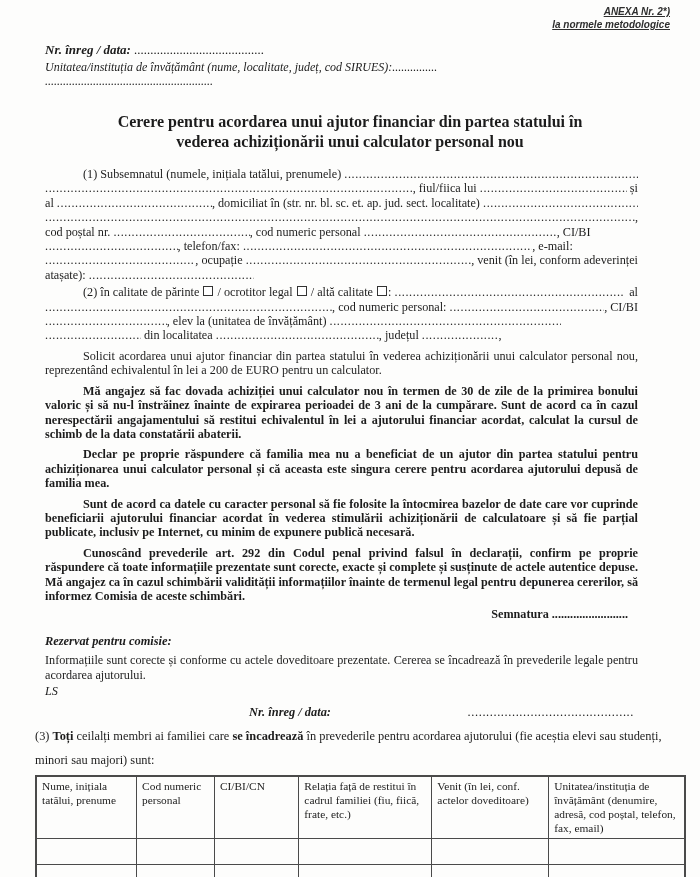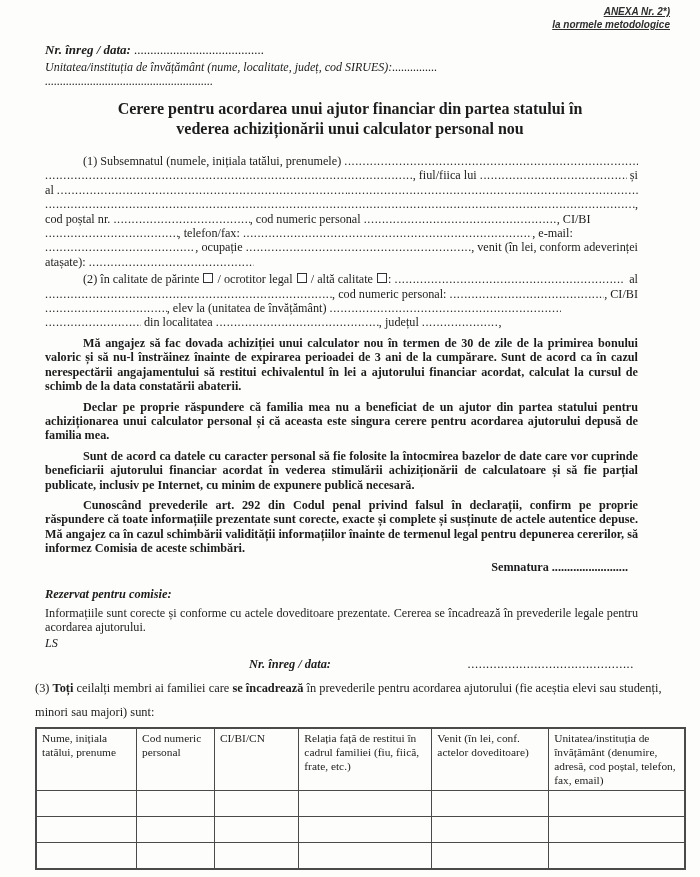--- a/index.html
+++ b/index.html
@@ -26,21 +26,21 @@
   }
   .annex-note div { text-decoration: underline; }
 
   
   .reg-line { margin: 12px 62px 0 45px; font-size: 13px; line-height: 14px; font-style: italic; }
   .reg-line .lbl { font-weight: bold; }
   .unit-line  { margin: 3px 62px 0 45px; font-size: 12px; line-height: 14px; font-style: italic; }
   .unit-dots  { margin: 0 62px 0 45px; font-size: 12px; line-height: 14px; font-style: italic; }
 
   
-  .title { margin: 11px 40px 0; text-align: center; font-weight: bold; font-size: 16px; line-height: 20px; }
+  .title { margin: 24px 40px 0; text-align: center; font-weight: bold; font-size: 16px; line-height: 20px; }
 
   
   .fill-block { margin: 0 62px 0 45px; font-size: 12.2px; }
   .fill-block.first { margin-top: 15px; }
   .fill-block.second { margin-top: 3px; }
   .fill-line { display: flex; align-items: flex-start; line-height: 14.4px; }
   .fill-line.indent::before { content: ""; flex: 0 0 38px; }
   .seg-text { white-space: pre; flex: 0 0 auto; }
   .seg-fill {
     flex: 1 1 0; width: 0;
@@ -124,20 +124,21 @@
       </div>
       <div class="fill-line">
         <span class="seg-fill" style="flex-grow: 5;">........................................................................................................................................................................................................................................................................................................................................................................</span>
         <span class="seg-text">, fiul/fiica lui </span>
         <span class="seg-fill" style="flex-grow: 2;">........................................................................................................................................................................................................................................................................................................................................................................</span>
         <span class="seg-text"> și</span>
       </div>
       <div class="fill-line">
         <span class="seg-text">al </span>
         <span class="seg-fill" style="flex-grow: 1.4;">........................................................................................................................................................................................................................................................................................................................................................................</span>
+        <span class="seg-text">, domiciliat în (str. nr. bl. sc. et. ap. jud. sect. localitate) </span>
         <span class="seg-fill" style="flex-grow: 1.4;">........................................................................................................................................................................................................................................................................................................................................................................</span>
       </div>
       <div class="fill-line">
         <span class="seg-fill" style="flex-grow: 1;">........................................................................................................................................................................................................................................................................................................................................................................</span>
         <span class="seg-text">,</span>
       </div>
       <div class="fill-line" style="width: 92%;">
         <span class="seg-text">cod poștal nr. </span>
         <span class="seg-fill" style="flex-grow: 1.2;">........................................................................................................................................................................................................................................................................................................................................................................</span>
         <span class="seg-text">, cod numeric personal </span>
@@ -188,20 +189,21 @@
       <div class="fill-line" style="width: 77%;">
         <span class="seg-fill" style="flex-grow: 1;">........................................................................................................................................................................................................................................................................................................................................................................</span>
         <span class="seg-text"> din localitatea </span>
         <span class="seg-fill" style="flex-grow: 1.7;">........................................................................................................................................................................................................................................................................................................................................................................</span>
         <span class="seg-text">, județul </span>
         <span class="seg-fill" style="flex-grow: 0.8;">........................................................................................................................................................................................................................................................................................................................................................................</span>
         <span class="seg-text">,</span>
       </div>
     </div>
 
+  <p class="bpara">Solicit acordarea unui ajutor financiar din partea statului în vederea achiziționării unui calculator personal nou, reprezentând echivalentul în lei a 200 de EURO pentru un calculator.</p>
   <p class="bpara bold">Mă angajez să fac dovada achiziției unui calculator nou în termen de 30 de zile de la primirea bonului valoric și să nu-l înstrăinez înainte de expirarea perioadei de 3 ani de la cumpărare. Sunt de acord ca în cazul nerespectării angajamentului să restitui echivalentul în lei a ajutorului financiar acordat, calculat la cursul de schimb de la data constatării abaterii.</p>
   <p class="bpara bold">Declar pe proprie răspundere că familia mea nu a beneficiat de un ajutor din partea statului pentru achiziționarea unui calculator personal și că aceasta este singura cerere pentru acordarea ajutorului depusă de familia mea.</p>
   <p class="bpara bold">Sunt de acord ca datele cu caracter personal să fie folosite la întocmirea bazelor de date care vor cuprinde beneficiarii ajutorului financiar acordat în vederea stimulării achiziționării de calculatoare și să fie parțial publicate, inclusiv pe Internet, cu minim de expunere publică necesară.</p>
   <p class="bpara bold">Cunoscând prevederile art. 292 din Codul penal privind falsul în declarații, confirm pe proprie răspundere că toate informațiile prezentate sunt corecte, exacte și complete și susținute de actele autentice depuse. Mă angajez ca în cazul schimbării validității informațiilor înainte de termenul legal pentru depunerea cererilor, să informez Comisia de aceste schimbări.</p>
 
   <div class="signature-line">Semnatura .........................</div>
 
   <div class="reserved">Rezervat pentru comisie:</div>
   <p class="info-para">Informațiile sunt corecte și conforme cu actele doveditoare prezentate. Cererea se încadrează în prevederile legale pentru acordarea ajutorului.</p>
   <div class="ls">LS</div>

